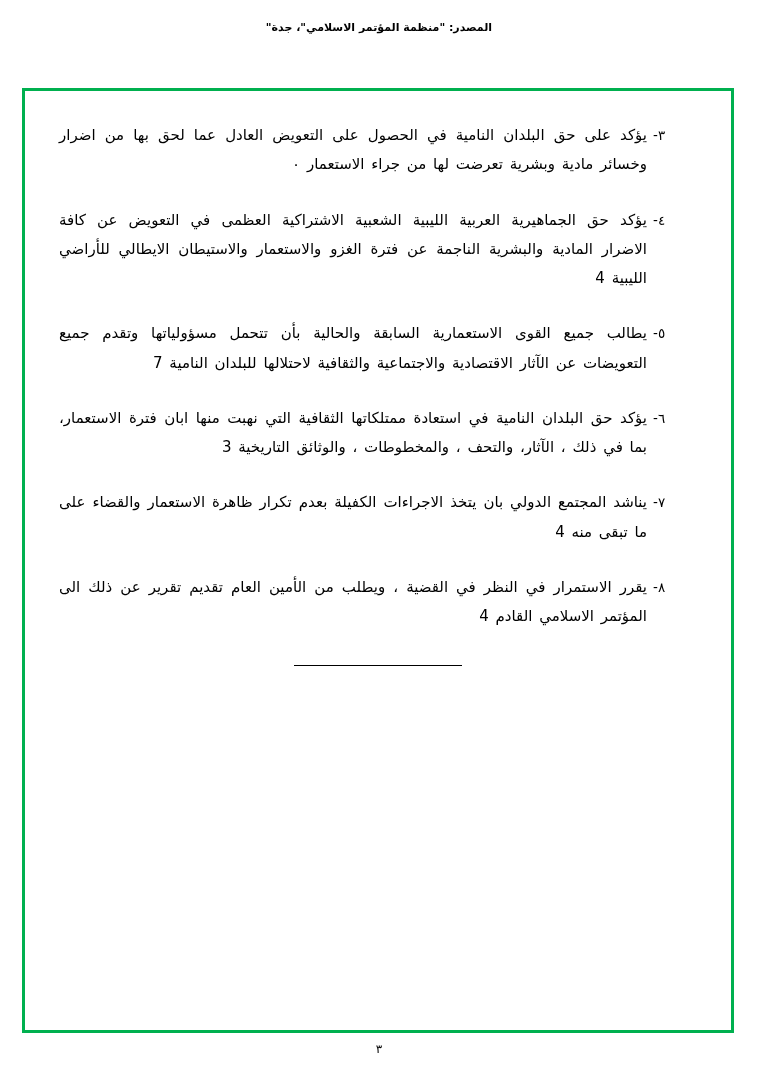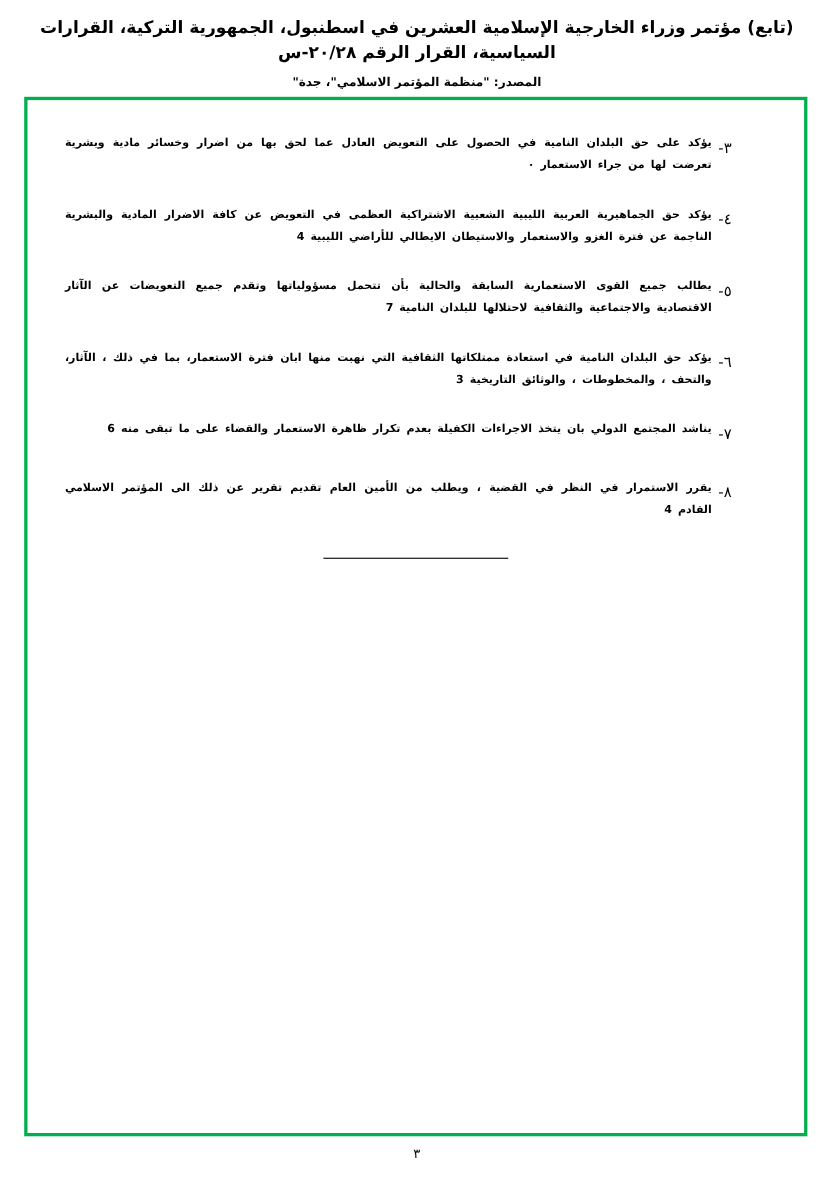--- a/index.html
+++ b/index.html
@@ -64,27 +64,26 @@
     font-size: 13.5px;
     line-height: 1.95;
     text-align: left;
     padding-left: 6px;
     padding-top: 1px;
     white-space: nowrap;
     letter-spacing: 0.5px;
   }
   .clause-body {
     flex: 1 1 auto;
-    font-size: 10px;
+    font-size: 15px;
     line-height: 1.95;
     text-align: justify;
     text-align-last: right;
     letter-spacing: 0.6px;
     word-spacing: 2px;
-    font-weight: bold;
   }
   .clause-body.tight {
     letter-spacing: 0.3px;
   }
   .rule {
     margin: 34px auto 0 auto;
     width: 168px;
     border-top: 1.6px solid #000;
     height: 0;
   }
@@ -96,21 +95,20 @@
     text-align: center;
     font-size: 12px;
   }
 </style>
 </head>
 <body>
 
 <div class="page">
 
   <div class="header">
-    <div class="header-title">(تابع) مؤتمر وزراء الخارجية الإسلامية العشرين في اسطنبول، الجمهورية التركية، القرارات السياسية، القرار الرقم ٢٠/٢٨-س</div>
     <div class="header-source">المصدر: "منظمة المؤتمر الاسلامي"، جدة"</div>
   </div>
 
   <div class="frame">
     <div class="content">
 
       <div class="clause">
         <div class="clause-num">٣-</div>
         <div class="clause-body">يؤكد على حق البلدان النامية في الحصول على التعويض العادل عما لحق بها من اضرار وخسائر مادية وبشرية تعرضت لها من جراء الاستعمار ٠</div>
       </div>
@@ -125,21 +123,21 @@
         <div class="clause-body">يطالب جميع القوى الاستعمارية السابقة والحالية بأن تتحمل مسؤولياتها وتقدم جميع التعويضات عن الآثار الاقتصادية والاجتماعية والثقافية لاحتلالها للبلدان النامية 7</div>
       </div>
 
       <div class="clause">
         <div class="clause-num">٦-</div>
         <div class="clause-body tight">يؤكد حق البلدان النامية في استعادة ممتلكاتها الثقافية التي نهبت منها ابان فترة الاستعمار، بما في ذلك ، الآثار، والتحف ، والمخطوطات ، والوثائق التاريخية 3</div>
       </div>
 
       <div class="clause">
         <div class="clause-num">٧-</div>
-        <div class="clause-body">يناشد المجتمع الدولي بان يتخذ الاجراءات الكفيلة بعدم تكرار ظاهرة الاستعمار والقضاء على ما تبقى منه 6</div>
+        <div class="clause-body">يناشد المجتمع الدولي بان يتخذ الاجراءات الكفيلة بعدم تكرار ظاهرة الاستعمار والقضاء على ما تبقى منه 4</div>
       </div>
 
       <div class="clause">
         <div class="clause-num">٨-</div>
         <div class="clause-body tight">يقرر الاستمرار في النظر في القضية ، ويطلب من الأمين العام تقديم تقرير عن ذلك الى المؤتمر الاسلامي القادم 4</div>
       </div>
 
       <div class="rule"></div>
 
     </div>

